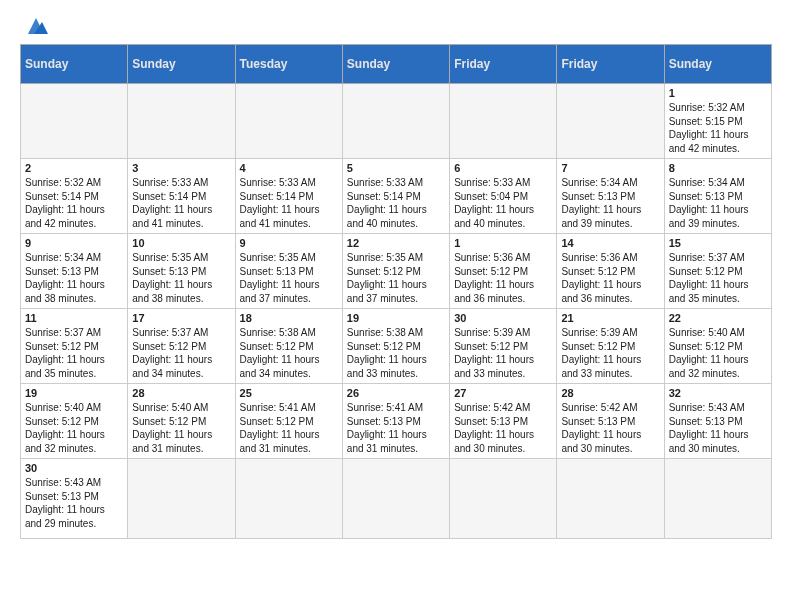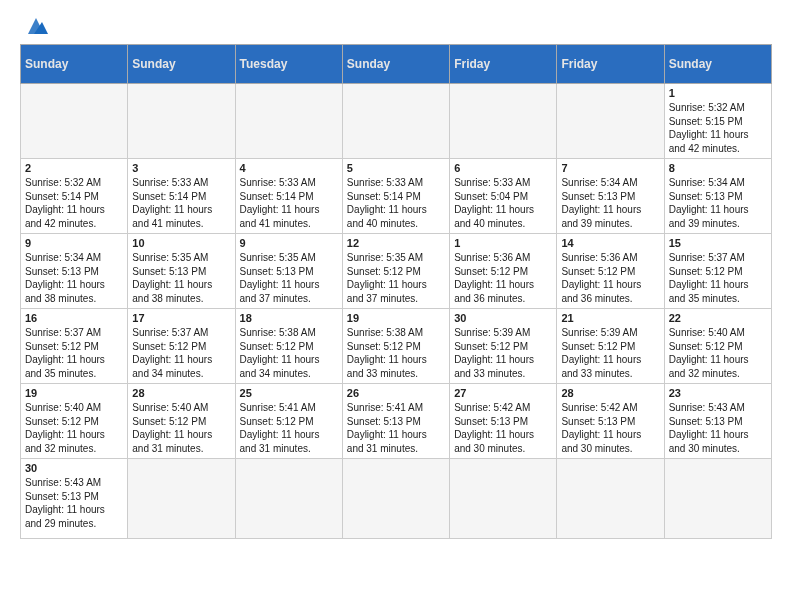--- a/index.html
+++ b/index.html
@@ -224,21 +224,21 @@
         </td>
         <td>
           <span class="day-number">15</span>
           <div class="day-info">Sunrise: 5:37 AM
 Sunset: 5:12 PM
 Daylight: 11 hours and 35 minutes.</div>
         </td>
       </tr>
       <tr>
         <td>
-          <span class="day-number">16</span>
+          <span class="day-number">11</span>
           <div class="day-info">Sunrise: 5:37 AM
 Sunset: 5:12 PM
 Daylight: 11 hours and 35 minutes.</div>
         </td>
         <td>
           <span class="day-number">17</span>
           <div class="day-info">Sunrise: 5:37 AM
 Sunset: 5:12 PM
 Daylight: 11 hours and 34 minutes.</div>
         </td>
@@ -304,21 +304,21 @@
 Sunset: 5:13 PM
 Daylight: 11 hours and 30 minutes.</div>
         </td>
         <td>
           <span class="day-number">28</span>
           <div class="day-info">Sunrise: 5:42 AM
 Sunset: 5:13 PM
 Daylight: 11 hours and 30 minutes.</div>
         </td>
         <td>
-          <span class="day-number">23</span>
+          <span class="day-number">32</span>
           <div class="day-info">Sunrise: 5:43 AM
 Sunset: 5:13 PM
 Daylight: 11 hours and 30 minutes.</div>
         </td>
       </tr>
       <tr class="last-row">
         <td>
           <span class="day-number">30</span>
           <div class="day-info">Sunrise: 5:43 AM
 Sunset: 5:13 PM

